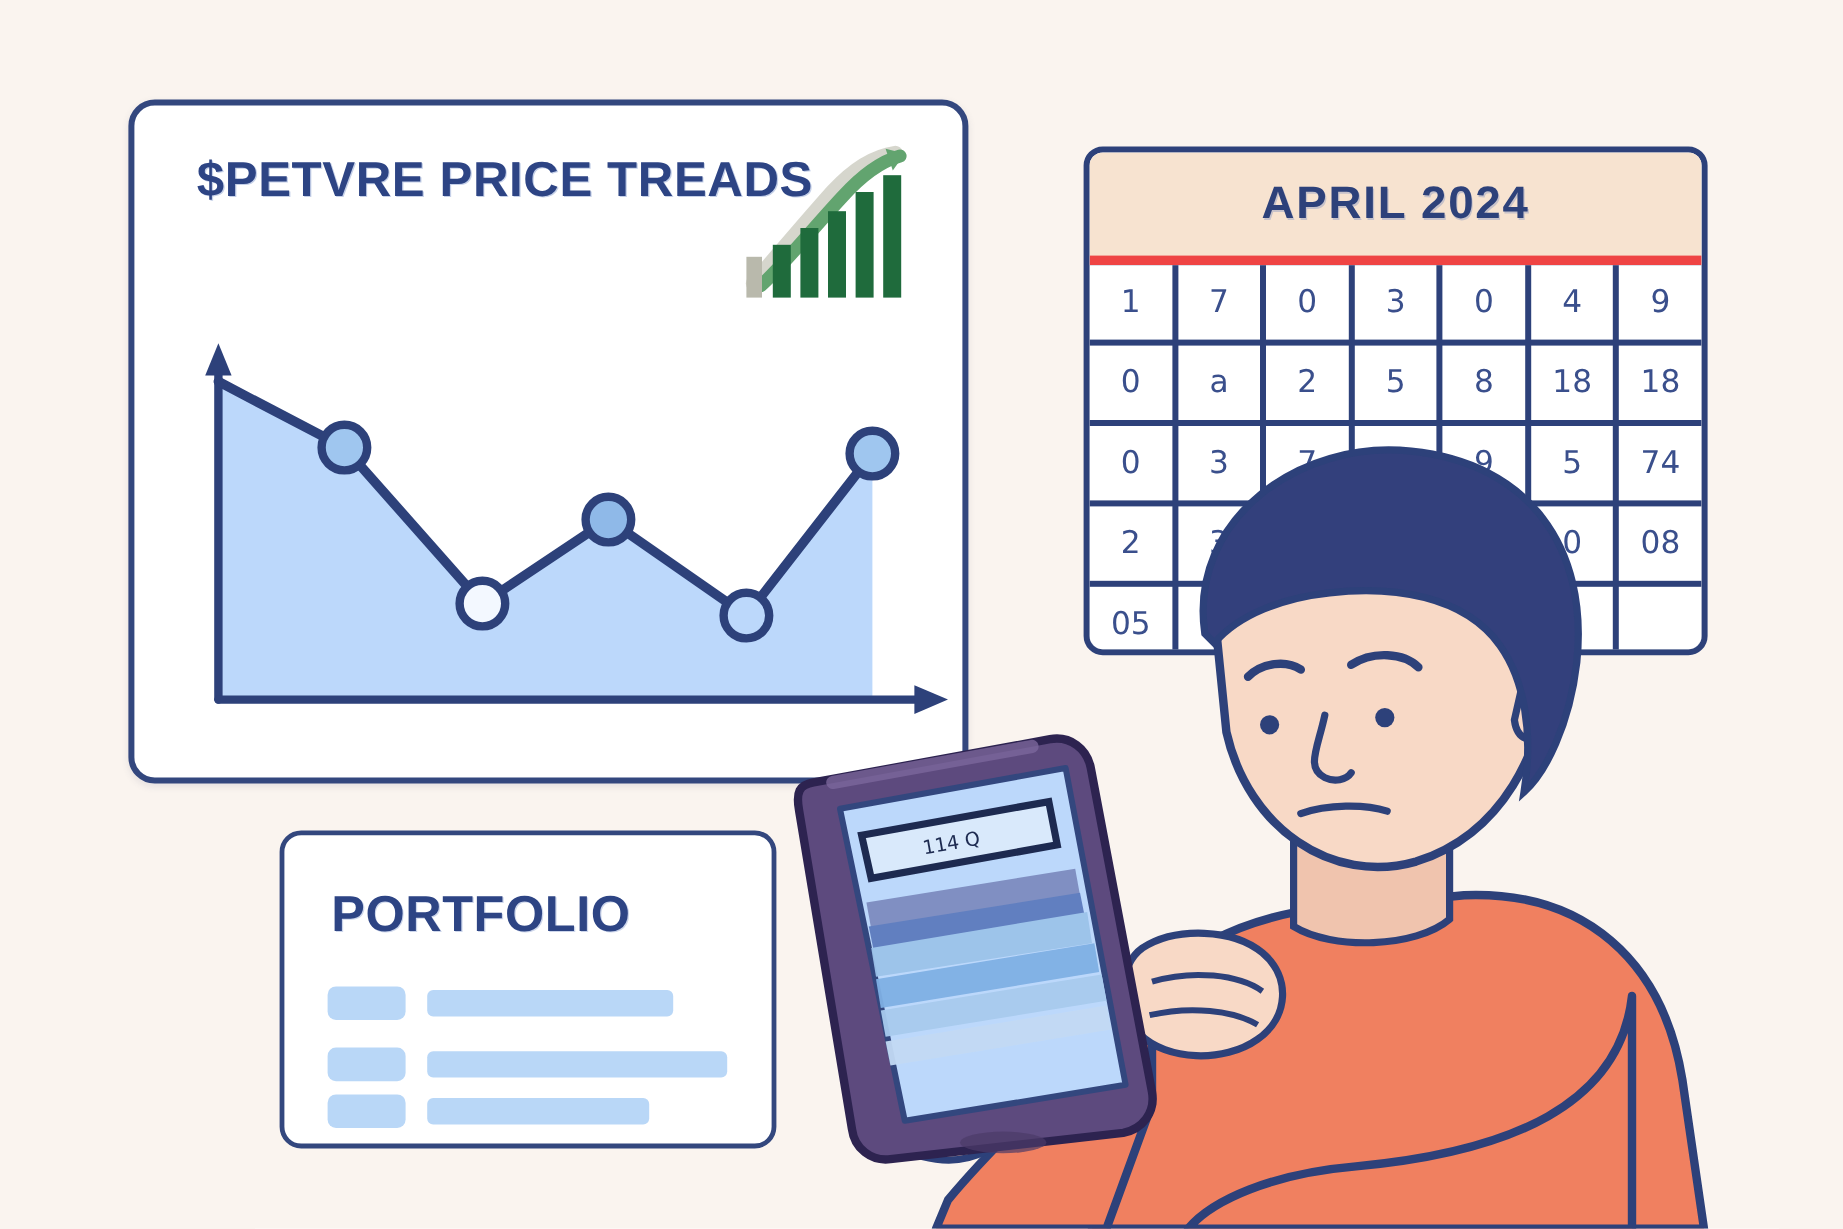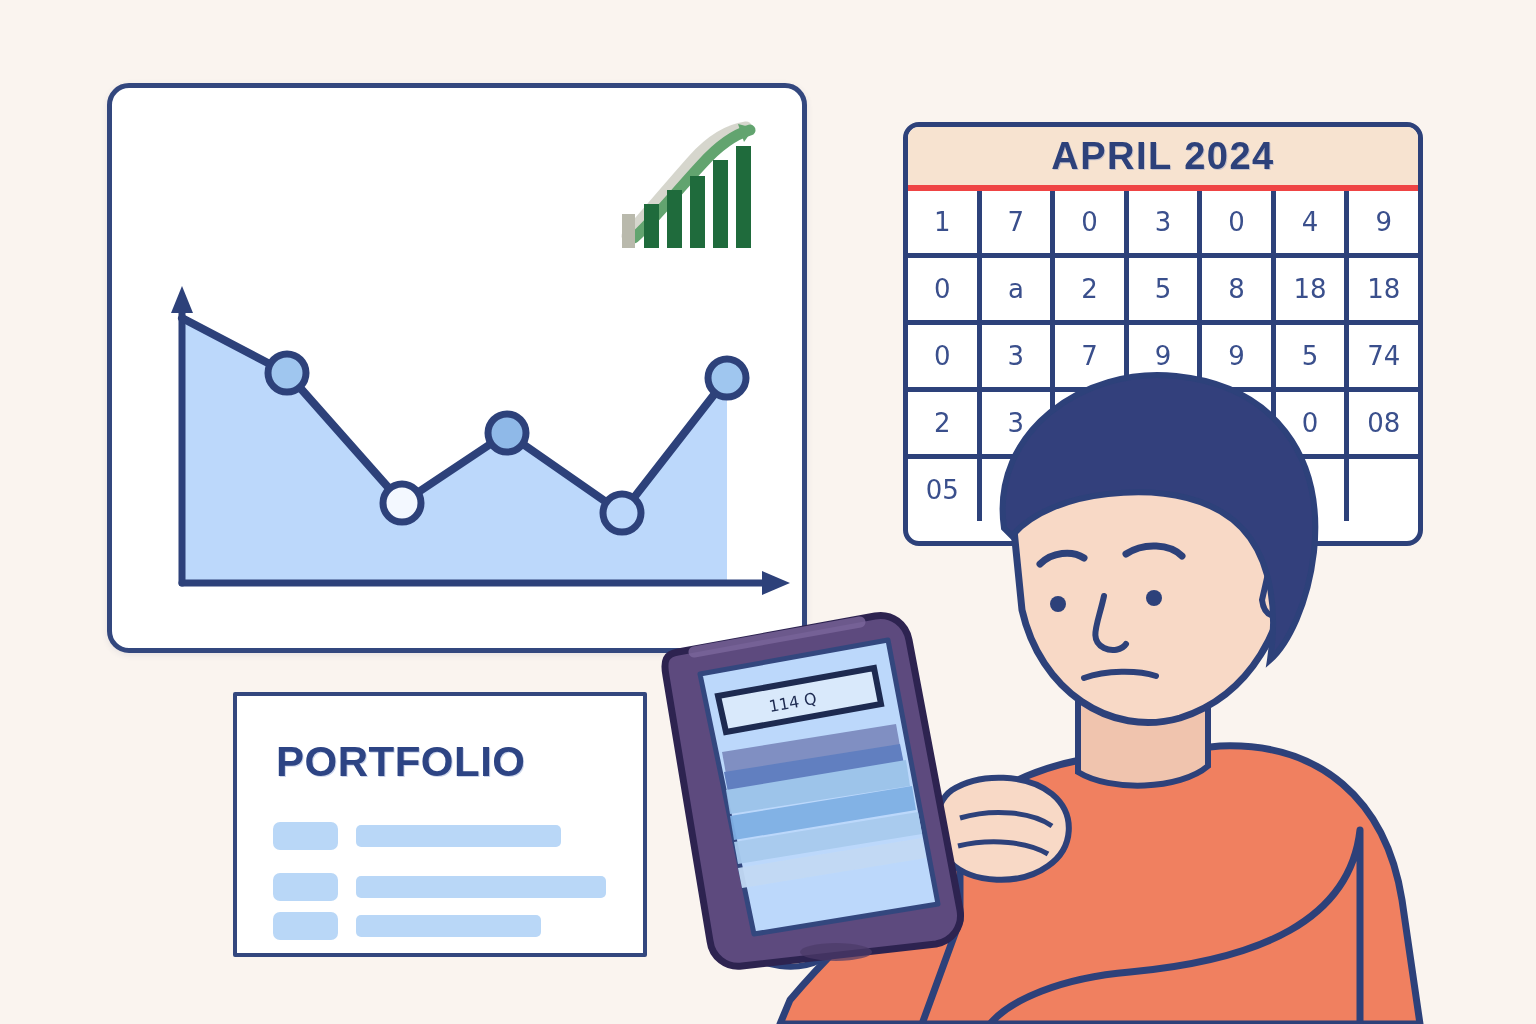--- a/index.html
+++ b/index.html
@@ -49,26 +49,26 @@
   #calendar-card {
     position: absolute;
     left: 903px; top: 122px;
     width: 520px; height: 424px;
     background: #ffffff;
     border: 5px solid #2d417a;
     border-radius: 16px;
     overflow: hidden;
   }
   #calendar-header {
-    height: 64px;
+    height: 94px;
     background: #f7e3d0;
     display: flex;
     align-items: center;
     justify-content: center;
-    border-bottom: 6px solid #ef4444;
+    border-bottom: 8px solid #ef4444;
   }
   #calendar-title {
     font-size: 38px;
     font-weight: bold;
     letter-spacing: 1.5px;
     color: #2d417a;
     text-shadow: 1px 1px 0 rgba(90,120,190,0.30);
   }
   #calendar-grid {
     display: grid;
@@ -89,21 +89,21 @@
     font-family: "DejaVu Sans", sans-serif;
   }
 
   
   #portfolio-card {
     position: absolute;
     left: 233px; top: 692px;
     width: 414px; height: 265px;
     background: #ffffff;
     border: 4px solid #33477e;
-    border-radius: 2px;
+    border-radius: 18px;
   }
   #portfolio-title {
     position: absolute;
     left: 39px; top: 42px;
     font-size: 42px;
     font-weight: bold;
     letter-spacing: 0.5px;
     color: #2d4484;
     text-shadow: 1px 1px 0 rgba(90,120,190,0.30);
   }
@@ -130,20 +130,21 @@
 
   
   #tablet { position: absolute; left: 660px; top: 600px; width: 330px; height: 370px; }
 </style>
 </head>
 <body>
 
 <div id="scene" style="background: rgb(250, 244, 239);">
 
   <div id="chart-card">
+    <div id="chart-title">$PETVRE PRICE TREADS</div>
 
     <svg id="growth-icon" viewBox="0 0 150 150">
       <path d="M14 118 C 30 100, 55 70, 80 42 C 100 20, 118 12, 132 10" stroke="#cfcfc4" stroke-width="13" fill="none" stroke-linecap="round" opacity="0.85"></path>
       <path d="M20 120 C 38 104, 62 74, 88 46 C 106 26, 122 16, 136 12" stroke="#62a46f" stroke-width="11" fill="none" stroke-linecap="round"></path>
       <path d="M124 6 L140 10 L130 24 Z" fill="#62a46f"></path>
       <rect x="8" y="96" width="13" height="34" fill="#b9b9ac"></rect>
       <rect x="30" y="86" width="15" height="44" fill="#1f6b3c"></rect>
       <rect x="53" y="72" width="15" height="58" fill="#1f6b3c"></rect>
       <rect x="76" y="58" width="15" height="72" fill="#1f6b3c"></rect>
       <rect x="99" y="42" width="15" height="88" fill="#1f6b3c"></rect>

